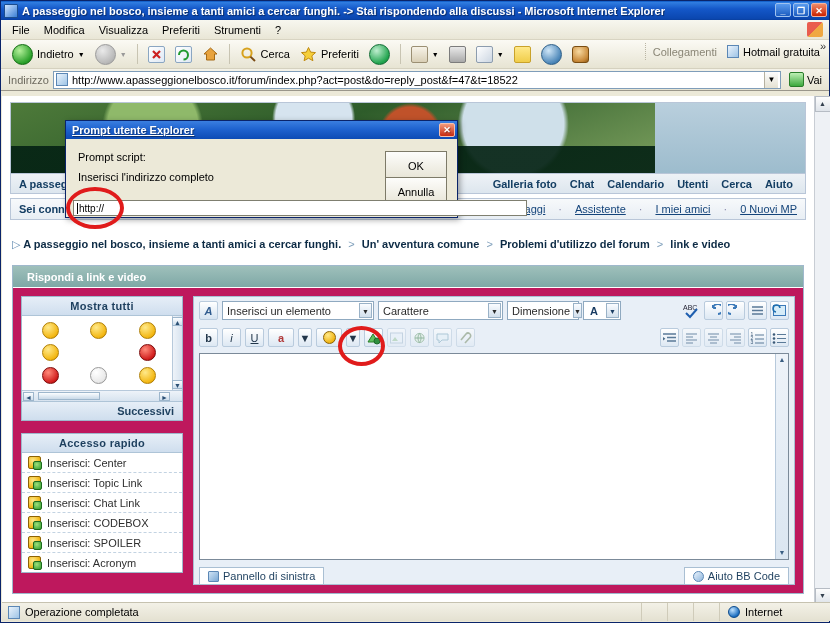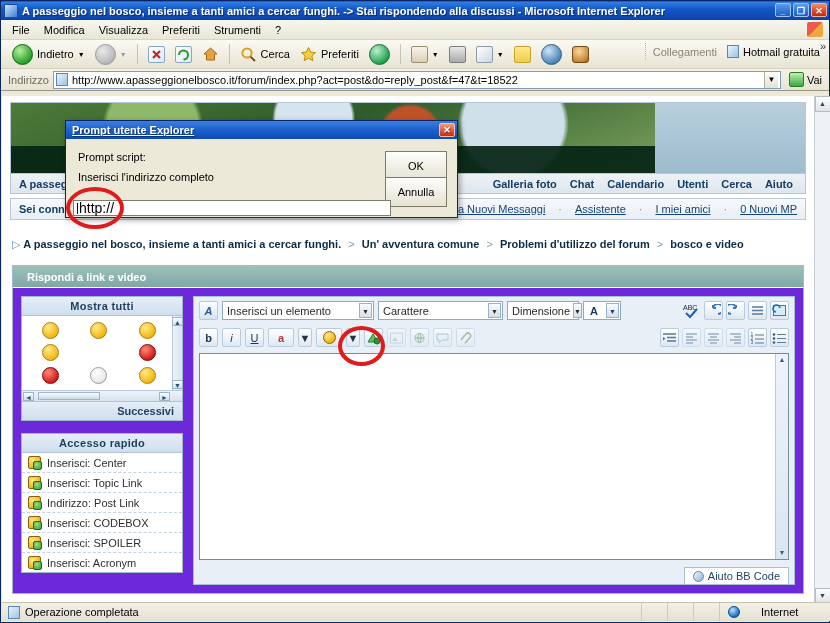--- a/index.html
+++ b/index.html
@@ -100,21 +100,21 @@
   .dot { color:#88a; }
 
   .crumbs { margin:18px 0 0 10px; font-size:11px; font-weight:bold; color:#0d2b45; }
   .crumbs .arrow { color:#5b86ad; font-weight:normal; }
   .crumbs .sep2 { color:#7f9fbb; font-weight:normal; margin:0 4px;}
 
   .reply-box { margin:14px 10px 0 10px; border:1px solid #9fb8cc; background:#eef3f8; }
   .reply-head { height:22px; background:linear-gradient(180deg,#9fc0bb,#7ea8a6);
     color:#fff; font-weight:bold; font-size:11px; display:flex;align-items:center;
     padding-left:14px; border-bottom:1px solid #ffffff; }
-  .reply-body { display:flex; padding:8px; gap:10px; background:#6d28d9; min-height:272px;justify-content:flex-end; }
+  .reply-body { display:flex; padding:8px; gap:10px; background:#be185d; min-height:272px;justify-content:flex-end; }
 
   
   .lpanel { width:162px; }
   .lcard { border:1px solid #9fb8cc; background:#fff; margin-bottom:12px; }
   .lcard-head { background:linear-gradient(180deg,#e6eef7,#cfdeee); text-align:center;
     font-weight:bold; font-size:11px; color:#1d3f5e; padding:3px 0;
     border-bottom:1px solid #aec4d7; letter-spacing:.3px;}
   .lcard-foot { background:linear-gradient(180deg,#e6eef7,#cfdeee); text-align:right;
     font-weight:bold; font-size:11px; color:#1d3f5e; padding:3px 8px 3px 0;
     border-top:1px solid #aec4d7;}
@@ -180,21 +180,21 @@
     border:1px solid #b6bcc4; font-size:7px; line-height:14px; text-align:center;color:#33404e;}
   .page-sb-track { flex:1; width:100%; }
 
   
   .statusbar { position:absolute; left:1px; bottom:1px; width:828px; height:19px;
     background:linear-gradient(180deg,#f3f1e7,#e4e1d1); border-top:1px solid #c6c2b0;
     display:flex; align-items:center; font-size:11px; }
   .sb-cell { display:flex; align-items:center; gap:5px; padding:0 6px; height:100%;
     border-right:1px solid #cfcbb9;}
   .sb-seg { width:26px; height:100%; border-right:1px solid #cfcbb9;}
-  .sb-net { width:110px; display:flex;align-items:flex-start;gap:21px; padding-left:8px;}
+  .sb-net { width:110px; display:flex;align-items:flex-start;gap:5px; padding-left:8px;}
   .globe { width:12px;height:12px;border-radius:50%;
     background:radial-gradient(circle at 35% 30%,#bfe2ff,#1d6fc0 70%,#0c4a8c); border:1px solid #0b4a8c;}
   .docicon { width:12px;height:13px; background:linear-gradient(135deg,#eaf3fc,#9ec4e6);
     border:1px solid #5b87b5; }
 
   
   .dialog { position:absolute; left:64px; top:119px; width:393px; height:98px;
     background:#ece9d8; border:1px solid #0a246a; z-index:40;
     box-shadow:2px 2px 6px rgba(0,0,0,.35); }
   .dlg-title { height:18px; display:flex; align-items:center; padding-left:6px;
@@ -206,22 +206,22 @@
     border-radius:2px; color:#fff; font-size:9px; font-weight:bold; line-height:13px;
     text-align:center;}
   .dlg-body { position:relative; height:79px; }
   .dlg-l1 { position:absolute; left:12px; top:12px; font-size:11px; }
   .dlg-l2 { position:absolute; left:12px; top:32px; font-size:11px; }
   .dlg-btn { position:absolute; right:10px; width:62px; height:30px;
     background:linear-gradient(180deg,#fdfdfb,#e6e3d4); border:1px solid #7d7a68;
     font-size:11px; display:flex;align-items:center;justify-content:center; }
   .dlg-ok { top:12px; }
   .dlg-cancel { top:38px; }
-  .dlg-input { position:absolute; left:7px; top:61px; width:318px; height:16px;
-    background:#fff; border:1px solid #7f7f70; font-size:14px;
+  .dlg-input { position:absolute; left:7px; top:61px; width:454px; height:16px;
+    background:#fff; border:1px solid #7f7f70; font-size:10px;
     display:flex; align-items:center; padding-left:3px; }
   .caret { width:1px; height:11px; background:#000; margin-right:1px; }
 
   
   .redcirc { position:absolute; border:4px solid #e01b1b; border-radius:50%; z-index:60;
      pointer-events:none; }
 </style>
 </head>
 <body>
 
@@ -381,21 +381,21 @@
       </div>
 
       <div class="crumbs">
         <span class="arrow">▷</span>
         <span>A passeggio nel bosco, insieme a tanti amici a cercar funghi.</span>
         <span class="sep2">&gt;</span>
         <span>Un' avventura comune</span>
         <span class="sep2">&gt;</span>
         <span>Problemi d'utilizzo del forum</span>
         <span class="sep2">&gt;</span>
-        <span>bosco e video</span>
+        <span>link e video</span>
       </div>
 
       <div class="reply-box">
         <div class="reply-head">Rispondi a link e video</div>
         <div class="reply-body">
 
           <div class="lpanel">
             <div class="lcard">
               <div class="lcard-head">Mostra tutti</div>
               <div class="emo-grid">
@@ -426,21 +426,21 @@
               <div class="qrow">
                 <span class="qicon"></span>
                 <span>Inserisci: Center</span>
               </div>
               <div class="qrow">
                 <span class="qicon"></span>
                 <span>Inserisci: Topic Link</span>
               </div>
               <div class="qrow">
                 <span class="qicon"></span>
-                <span>Indirizzo: Post Link</span>
+                <span>Inserisci: Chat Link</span>
               </div>
               <div class="qrow">
                 <span class="qicon"></span>
                 <span>Inserisci: CODEBOX</span>
               </div>
               <div class="qrow">
                 <span class="qicon"></span>
                 <span>Inserisci: SPOILER</span>
               </div>
               <div class="qrow">
@@ -583,20 +583,24 @@
 
             <div class="ta-wrap">
               <div class="ta"></div>
               <div class="ta-sb">
                 <div>▲</div>
                 <div>▼</div>
               </div>
             </div>
 
             <div class="ed-tabs">
+              <div class="ed-tab">
+                <span class="tab-ic"></span>
+                <span>Pannello di sinistra</span>
+              </div>
               <div class="ed-tab" style="margin-left:auto">
                 <span class="tab-ic i"></span>
                 <span>Aiuto BB Code</span>
               </div>
             </div>
           </div>
 
         </div>
       </div>
     </div>

